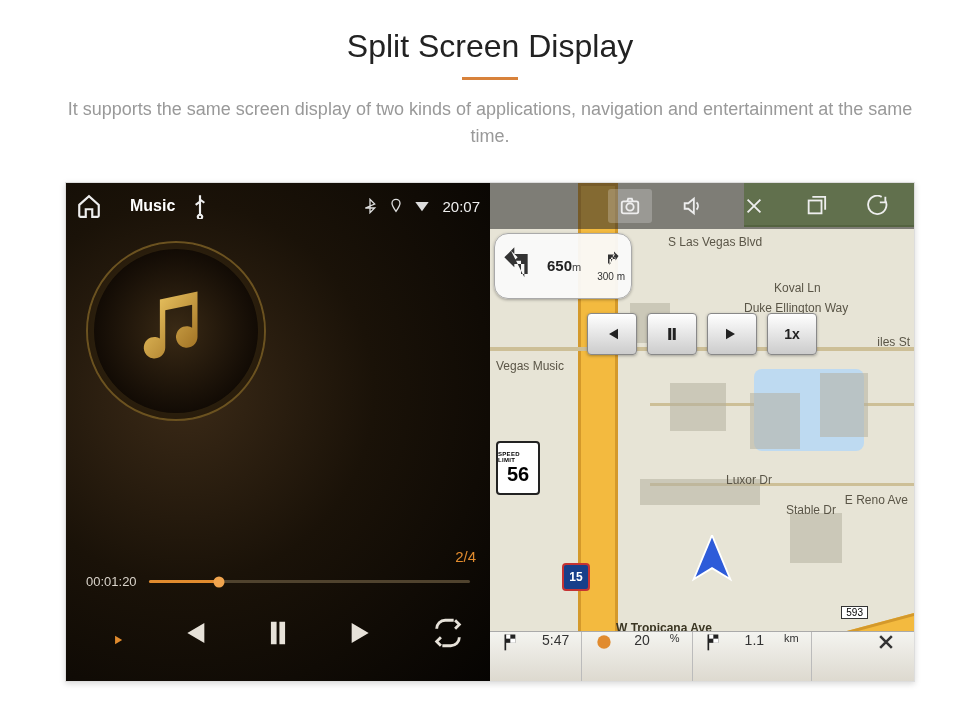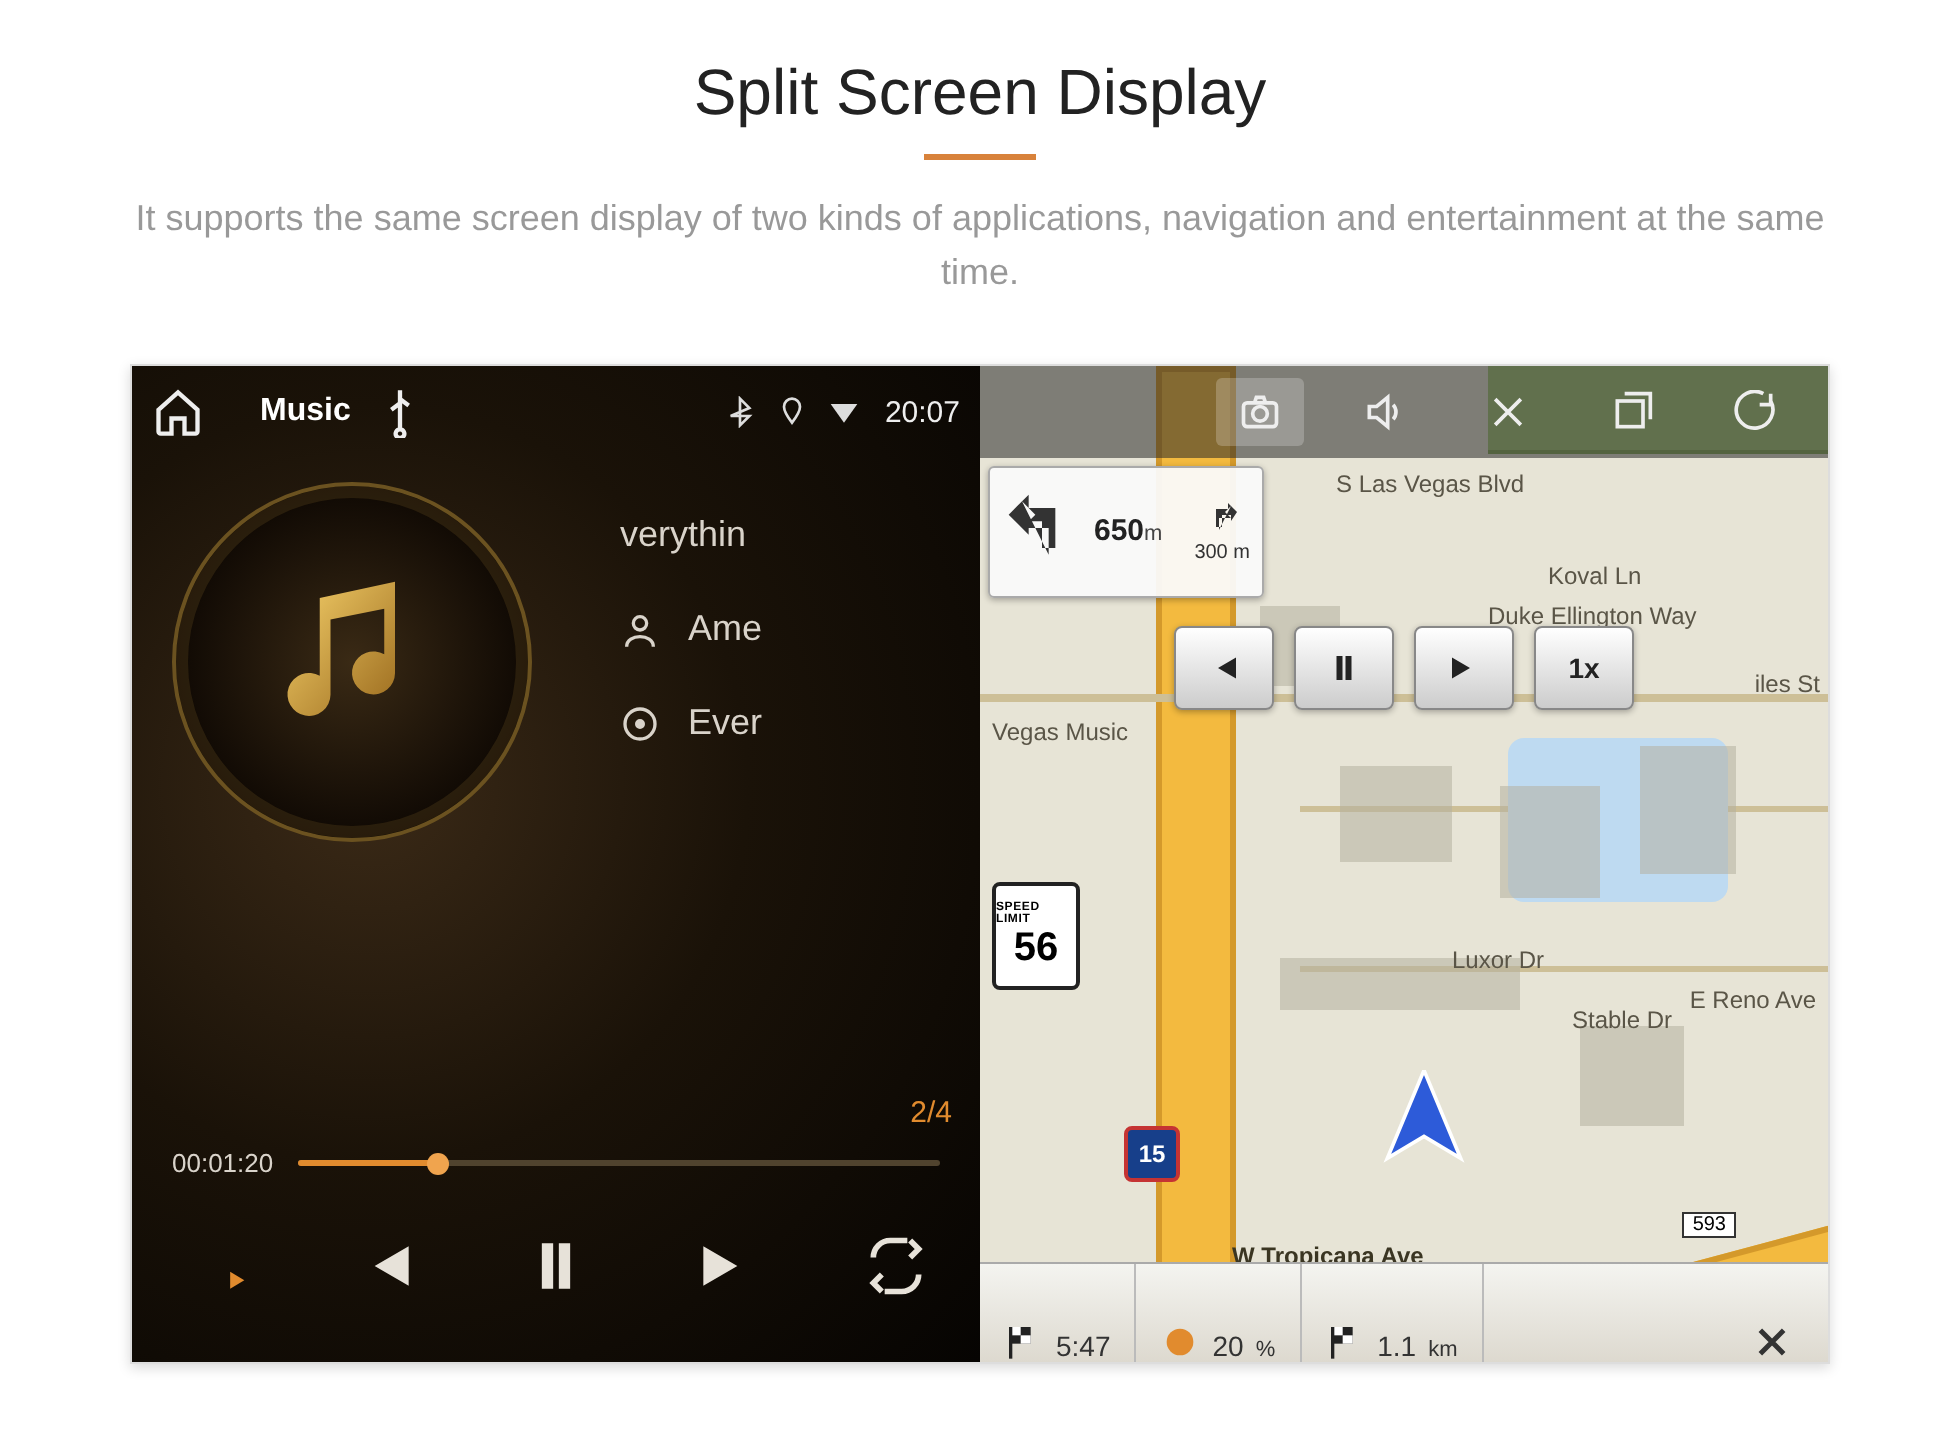--- a/index.html
+++ b/index.html
@@ -42,38 +42,38 @@
 .road-h1{position:absolute;left:0;top:164px;right:0;height:4px;background:#cdbf97}
 .road-h2{position:absolute;left:160px;top:220px;right:0;height:3px;background:#cdbf97}
 .road-h3{position:absolute;left:160px;top:300px;right:0;height:3px;background:#cdbf97}
 .park{position:absolute;right:0;top:0;width:170px;height:44px;background:#a7c77a;border-bottom:2px solid #8bab5e}
 .water{position:absolute;right:50px;top:186px;width:110px;height:82px;background:#bedaf1;border-radius:8px}
 .street-lbl{position:absolute;font-size:12px;color:#5a5547;white-space:nowrap}
 .nav-topbar{position:absolute;top:0;left:0;right:0;height:46px;background:rgba(40,40,40,.55);display:flex;align-items:center;justify-content:flex-end;gap:18px;padding:0 14px}
 .nav-topbar .navicon{width:44px;height:34px;display:flex;align-items:center;justify-content:center;border-radius:3px}
 .nav-topbar .navicon svg{width:22px;height:22px;fill:none;stroke:#eee;stroke-width:2}
 .nav-topbar .navicon.hl{background:rgba(255,255,255,.22)}
-.turn-box{position:absolute;top:50px;left:4px;width:138px;height:66px;background:rgba(250,250,250,.95);border:1px solid #aaa;border-radius:3px;display:flex;align-items:center;gap:6px;padding:4px 6px;box-shadow:0 1px 3px rgba(0,0,0,.3)}
+.turn-box{position:absolute;top:50px;left:4px;width:138px;height:66px;background:rgba(250,250,250,.95);border:1px solid #aaa;border-radius:14px;display:flex;align-items:center;gap:6px;padding:4px 6px;box-shadow:0 1px 3px rgba(0,0,0,.3)}
 .turn-main svg{width:40px;height:40px;fill:#333}
 .turn-dist{font-size:15px;font-weight:600;color:#222}
 .turn-unit{font-size:11px;color:#444}
 .turn-sub{display:flex;flex-direction:column;gap:3px;margin-left:auto;align-items:center}
 .turn-sub svg{width:18px;height:18px;fill:#333}
 .media-overlay{position:absolute;top:130px;left:50%;transform:translateX(-50%);display:flex;gap:10px}
 .mo-btn{width:50px;height:42px;background:linear-gradient(#fff,#ccc);border:1px solid #888;border-radius:4px;display:flex;align-items:center;justify-content:center;box-shadow:0 1px 3px rgba(0,0,0,.3)}
 .mo-btn svg{width:18px;height:18px;fill:#222}
 .mo-btn.spd{font-size:14px;font-weight:600;color:#222}
 .speed-limit{position:absolute;left:6px;top:258px;width:44px;height:54px;background:#fff;border:2px solid #222;border-radius:4px;display:flex;flex-direction:column;align-items:center;justify-content:center;font-weight:700}
 .speed-limit .sl-top{font-size:6px;letter-spacing:.3px}
 .speed-limit .sl-val{font-size:20px}
 .nav-arrow{position:absolute;left:200px;top:352px}
 .nav-arrow svg{width:44px;height:48px}
 .hwy-shield{position:absolute;left:72px;top:380px;width:28px;height:28px;background:#173f8a;border-radius:4px;border:2px solid #c53333;color:#fff;font-size:12px;font-weight:700;display:flex;align-items:center;justify-content:center}
 .bottom-bar{position:absolute;bottom:0;left:0;right:0;height:50px;background:linear-gradient(#f4f4f0,#ddd9cf);display:flex;align-items:center;border-top:1px solid #aaa}
-.bb-cell{display:flex;align-items:flex-end;gap:6px;padding:0 12px;height:100%;border-right:1px solid #bbb;font-size:14px;color:#333}
+.bb-cell{display:flex;align-items:flex-start;gap:20px;padding:0 12px;height:100%;border-right:1px solid #bbb;font-size:14px;color:#333}
 .bb-cell svg{width:20px;height:20px}
 .bb-cell:last-child{margin-left:auto;border-right:none;width:56px;justify-content:center}
 .exit-lbl{position:absolute;right:46px;bottom:62px;background:#fff;border:1px solid #333;font-size:10px;padding:0 4px}
 .buildings{position:absolute;inset:0;pointer-events:none}
 .bld{position:absolute;background:#b5b0a0;opacity:.55}
 </style>
 </head>
 <body>
 
 <div class="page-header">
@@ -120,39 +120,20 @@
                 <linearGradient id="g1" x1="0" y1="0" x2="1" y2="1">
                   <stop offset="0" stop-color="#f5d06a"></stop>
                   <stop offset="1" stop-color="#9b6b1e"></stop>
                 </linearGradient>
               </defs>
               <path fill="url(#g1)" d="M20 10l28-6v34a8 8 0 1 1-4-7V14l-20 4v28a8 8 0 1 1-4-7z"></path>
             </svg>
         </span>
       </div>
 
-      <div class="meta-list">
-        <div class="meta-row">
-          <span>verythin</span>
-        </div>
-        <div class="meta-row">
-          <svg viewBox="0 0 24 24">
-              <circle cx="12" cy="8" r="4"></circle>
-              <path d="M4 22c0-4 4-6 8-6s8 2 8 6"></path>
-            </svg>
-          <span>Ame</span>
-        </div>
-        <div class="meta-row">
-          <svg viewBox="0 0 24 24">
-              <circle cx="12" cy="12" r="9"></circle>
-              <circle cx="12" cy="12" r="2" fill="#d9d3ca"></circle>
-            </svg>
-          <span>Ever</span>
-        </div>
-      </div>
     </div>
 
     <div class="track-ix">2/4</div>
 
     <div class="progress-row">
       <span class="time">00:01:20</span>
       <div class="bar">
         <div class="bar-fill"></div>
         <div class="bar-knob"></div>
       </div>

